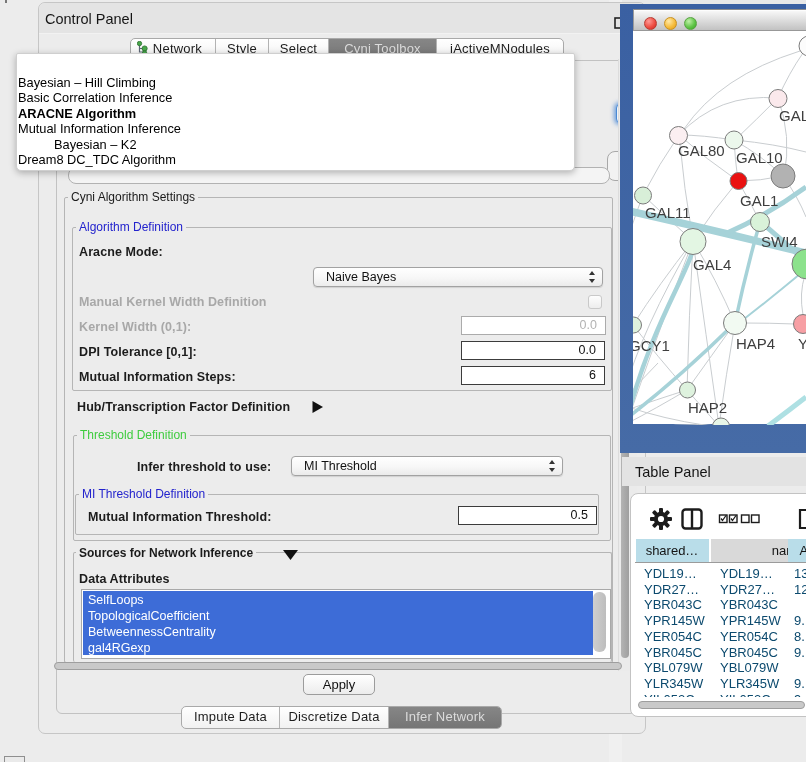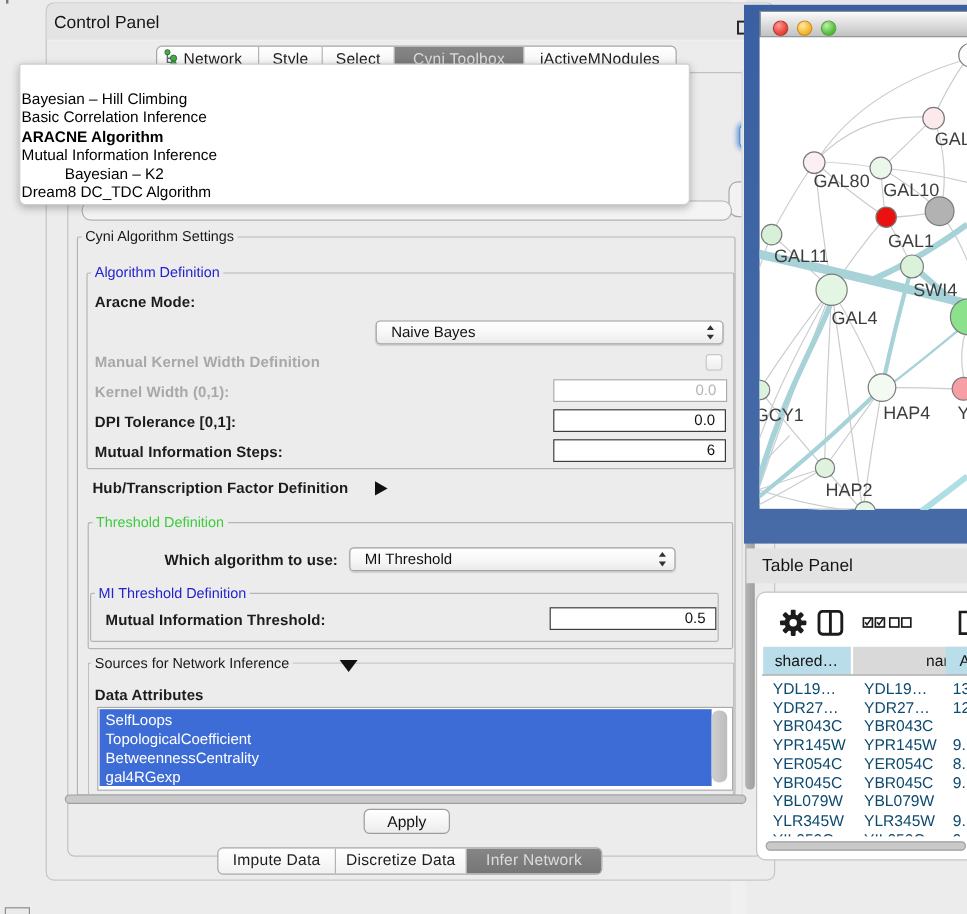--- a/index.html
+++ b/index.html
@@ -133,34 +133,34 @@
     <div class="fld" style="left:422px;top:363px;width:134px;height:17px;border:1.5px solid #3c3c3c;">6</div>
 
     <div class="lbl" style="left:38px;top:397px;font-size:12.5px;">Hub/Transcription Factor Definition</div>
     <svg class="abs" style="left:272px;top:397px;" width="13" height="14" viewBox="0 0 13 14">
         <path d="M1.5 1 L12 7 L1.5 13 Z" fill="#111"></path>
       </svg>
 
     <div class="grp" style="left:34px;top:432px;width:536px;height:104px;"></div>
     <div class="grplabel green" style="left:38px;top:425px;">Threshold Definition</div>
 
-    <div class="lbl" style="left:98px;top:457px;">Which algorithm to use:</div>
+    <div class="lbl" style="left:98px;top:457px;">Infer threshold to use:</div>
     <div class="combo" style="left:252px;top:453px;width:258px;">MI Threshold<div class="arr"><svg width="8" height="14" viewBox="0 0 8 14">
             <path d="M4 1 L7 5 L1 5 Z" fill="#333"></path>
             <path d="M4 13 L7 9 L1 9 Z" fill="#333"></path>
           </svg></div></div>
 
     <div class="grp" style="left:36px;top:491px;width:522px;height:39px;"></div>
     <div class="grplabel blue" style="left:40px;top:484px;">MI Threshold Definition</div>
 
     <div class="lbl" style="left:49px;top:507px;">Mutual Information Threshold:</div>
     <div class="fld" style="left:419px;top:503px;width:129px;height:17px;border:1.5px solid #3c3c3c;">0.5</div>
 
     <div class="grp" style="left:34px;top:549px;width:537px;height:109px;border-bottom:none;"></div>
-    <div class="grplabel" style="left:37px;top:543px;">Sources for Network Inference</div>
+    <div class="grplabel" style="left:37px;top:543px;font-weight:bold;">Sources for Network Inference</div>
     <svg class="abs" style="left:243px;top:546px;" width="17" height="12" viewBox="0 0 17 12">
         <path d="M1 1 L16 1 L8.5 11 Z" fill="#111"></path>
       </svg>
 
     <div class="lbl" style="left:40px;top:569px;">Data Attributes</div>
 
     <div class="abs" style="left:42px;top:586px;width:528px;height:68px;background:#fff;border:1px solid #a9a9a9;">
       <div class="abs" style="left:1px;top:1px;width:505px;height:63px;background:#3d6cd7;color:#fff;font-size:12.5px;line-height:16px;padding:1px 0 0 5px;">SelfLoops<br>TopologicalCoefficient<br>BetweennessCentrality<br>gal4RGexp</div>
       <div class="abs" style="left:511px;top:2px;width:13px;height:60px;background:linear-gradient(90deg,#cfcfcf,#bdbdbd);border-radius:6px;"></div>
     </div>

